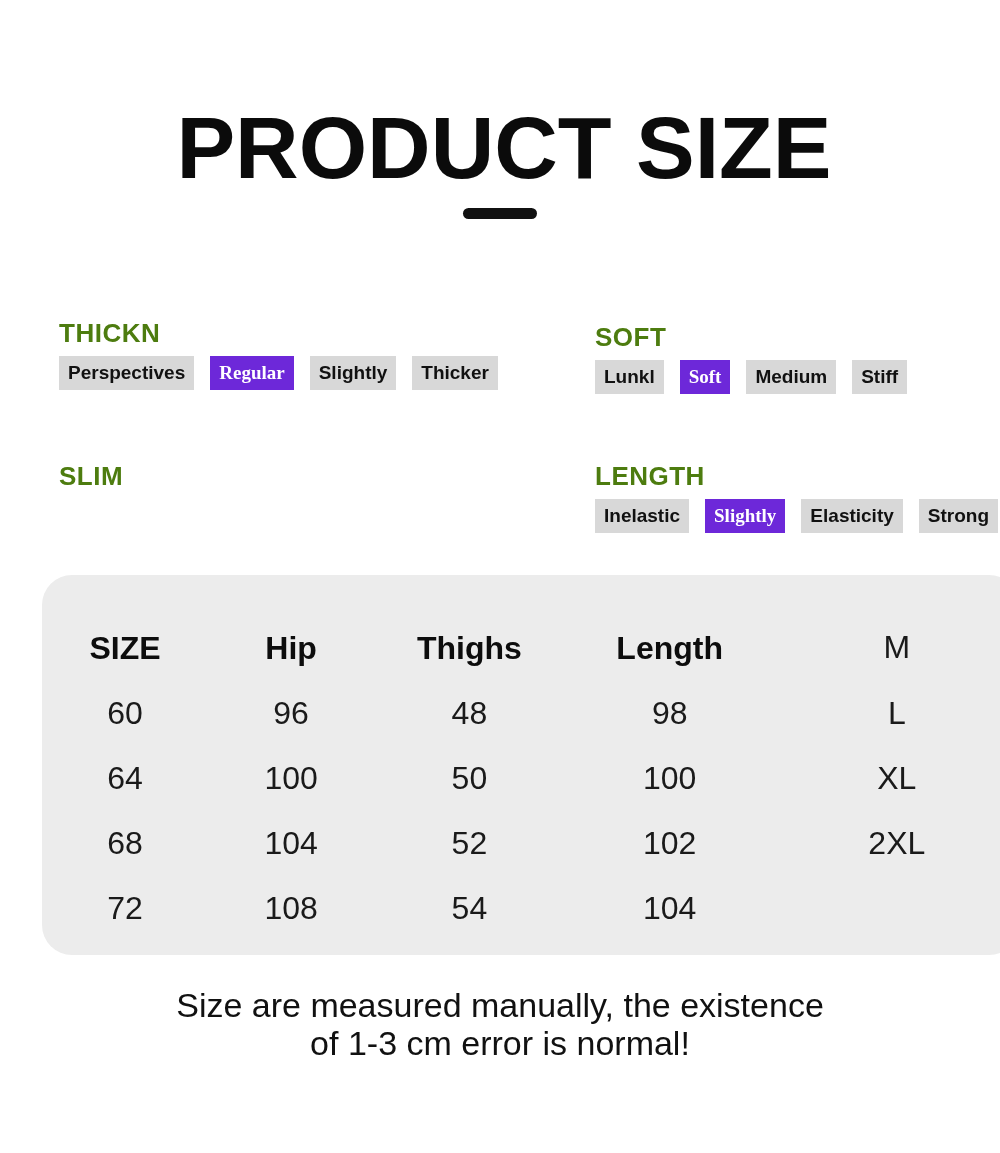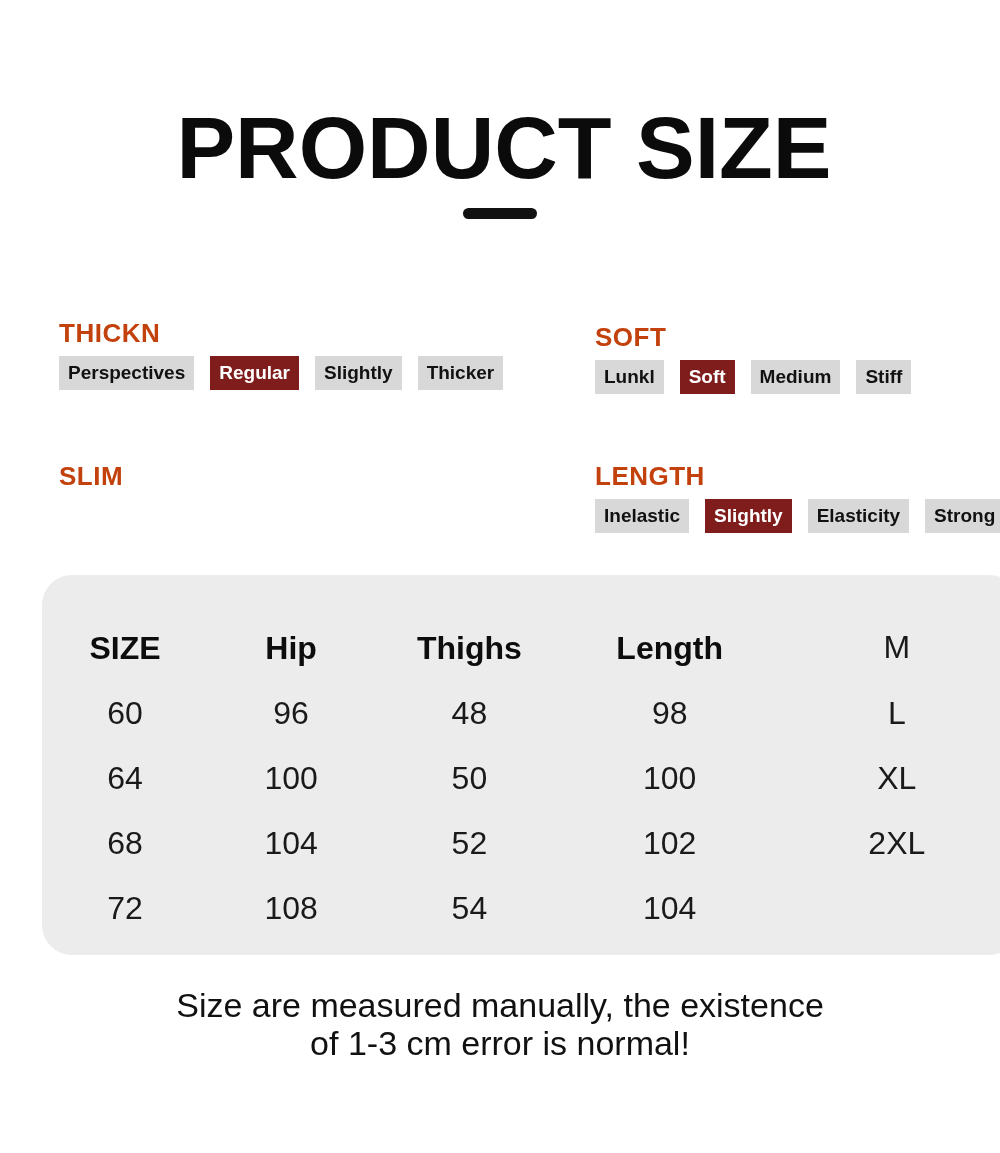--- a/index.html
+++ b/index.html
@@ -20,29 +20,29 @@
   }
 
   
   .attr { position:absolute; }
   .attr-thickness { left:59px;  top:318px; }
   .attr-soft      { left:595px; top:322px; }
   .attr-fit       { left:59px;  top:461px; }
   .attr-elastic   { left:595px; top:461px; }
   .attr-label {
     margin:0; font-size:26px; font-weight:700; line-height:31px;
-    color:#c2410c; letter-spacing:0.5px;
+    color:#4d7c0f; letter-spacing:0.5px;
   }
   .chips { display:flex; gap:16px; margin-top:7px; }
   .chip {
     height:34px; display:inline-flex; align-items:center;
     padding:0 9px; background:#d8d8d8; color:#111111;
     font-size:19px; font-weight:700; white-space:nowrap;
   }
-  .chip.selected { background:#7f1d1d; color:#ffffff; }
+  .chip.selected { background:#6d28d9; color:#ffffff;font-family:Liberation Serif, serif; }
 
   
   .size-panel {
     position:absolute; left:42px; top:575px; width:977px; height:380px;
     background:#ececec; border-radius:30px;
   }
   .size-grid {
     display:grid; grid-template-columns:17% 17% 19.5% 21.5% 25%;
     padding-top:40px;
   }

